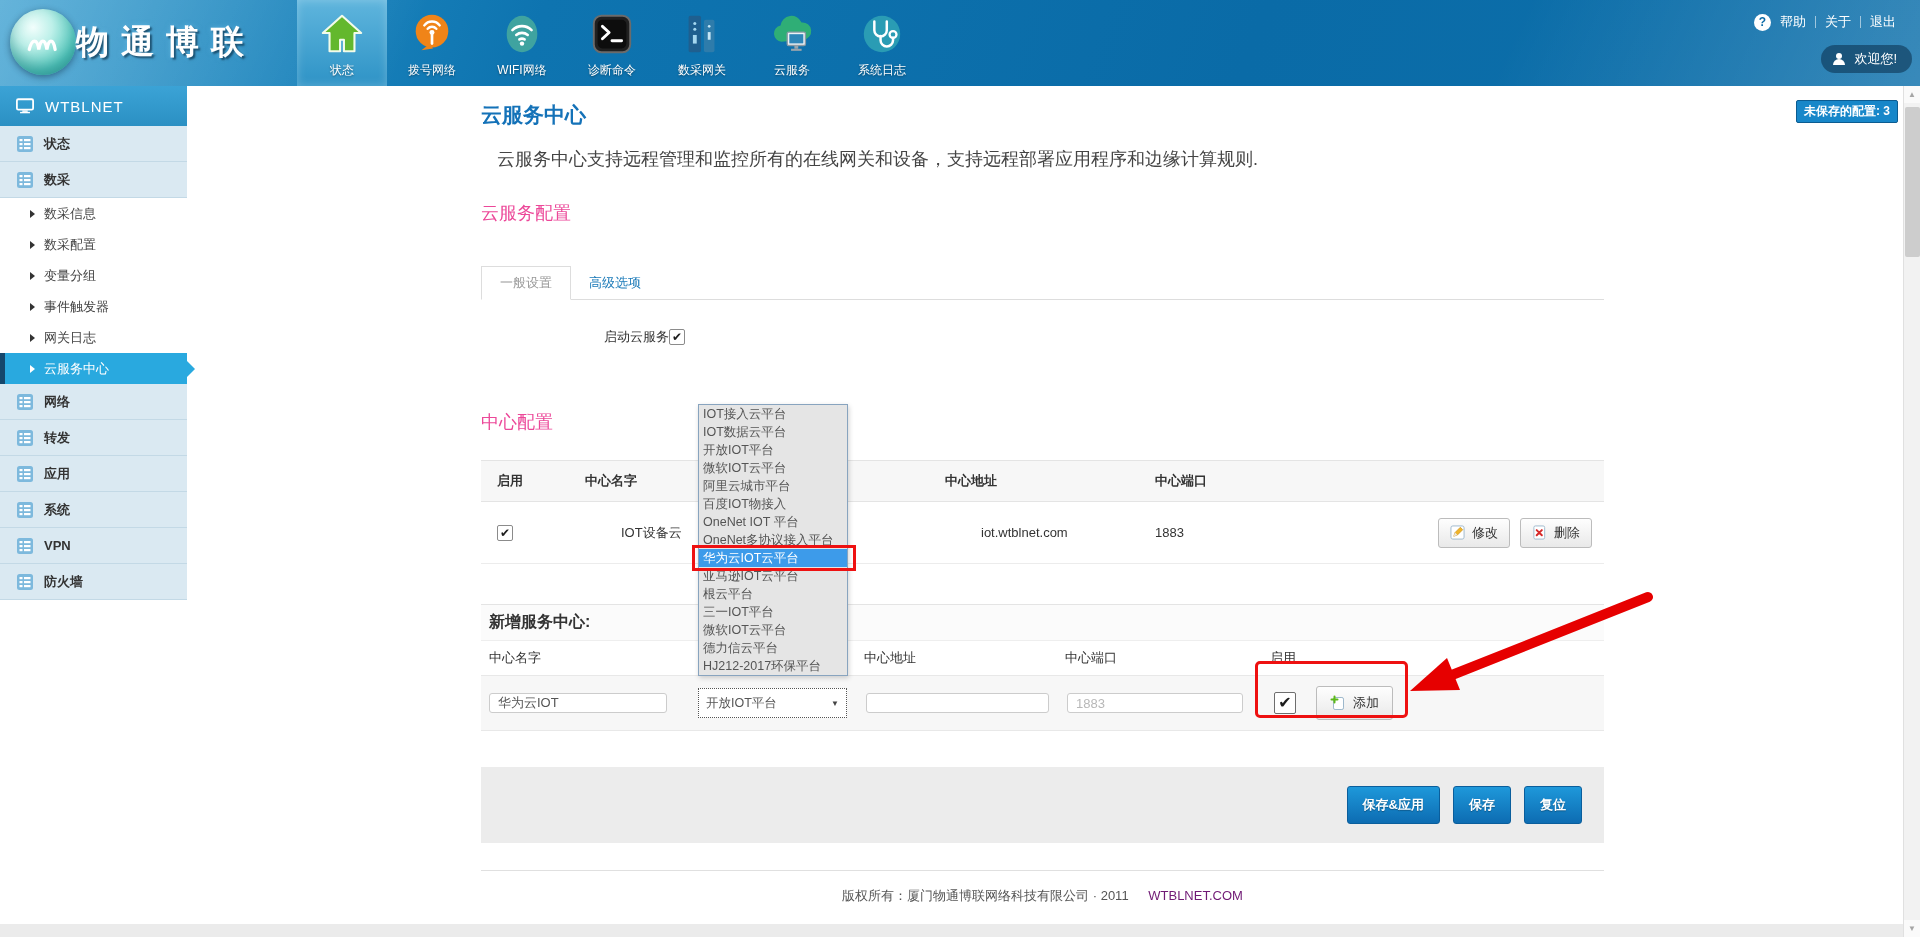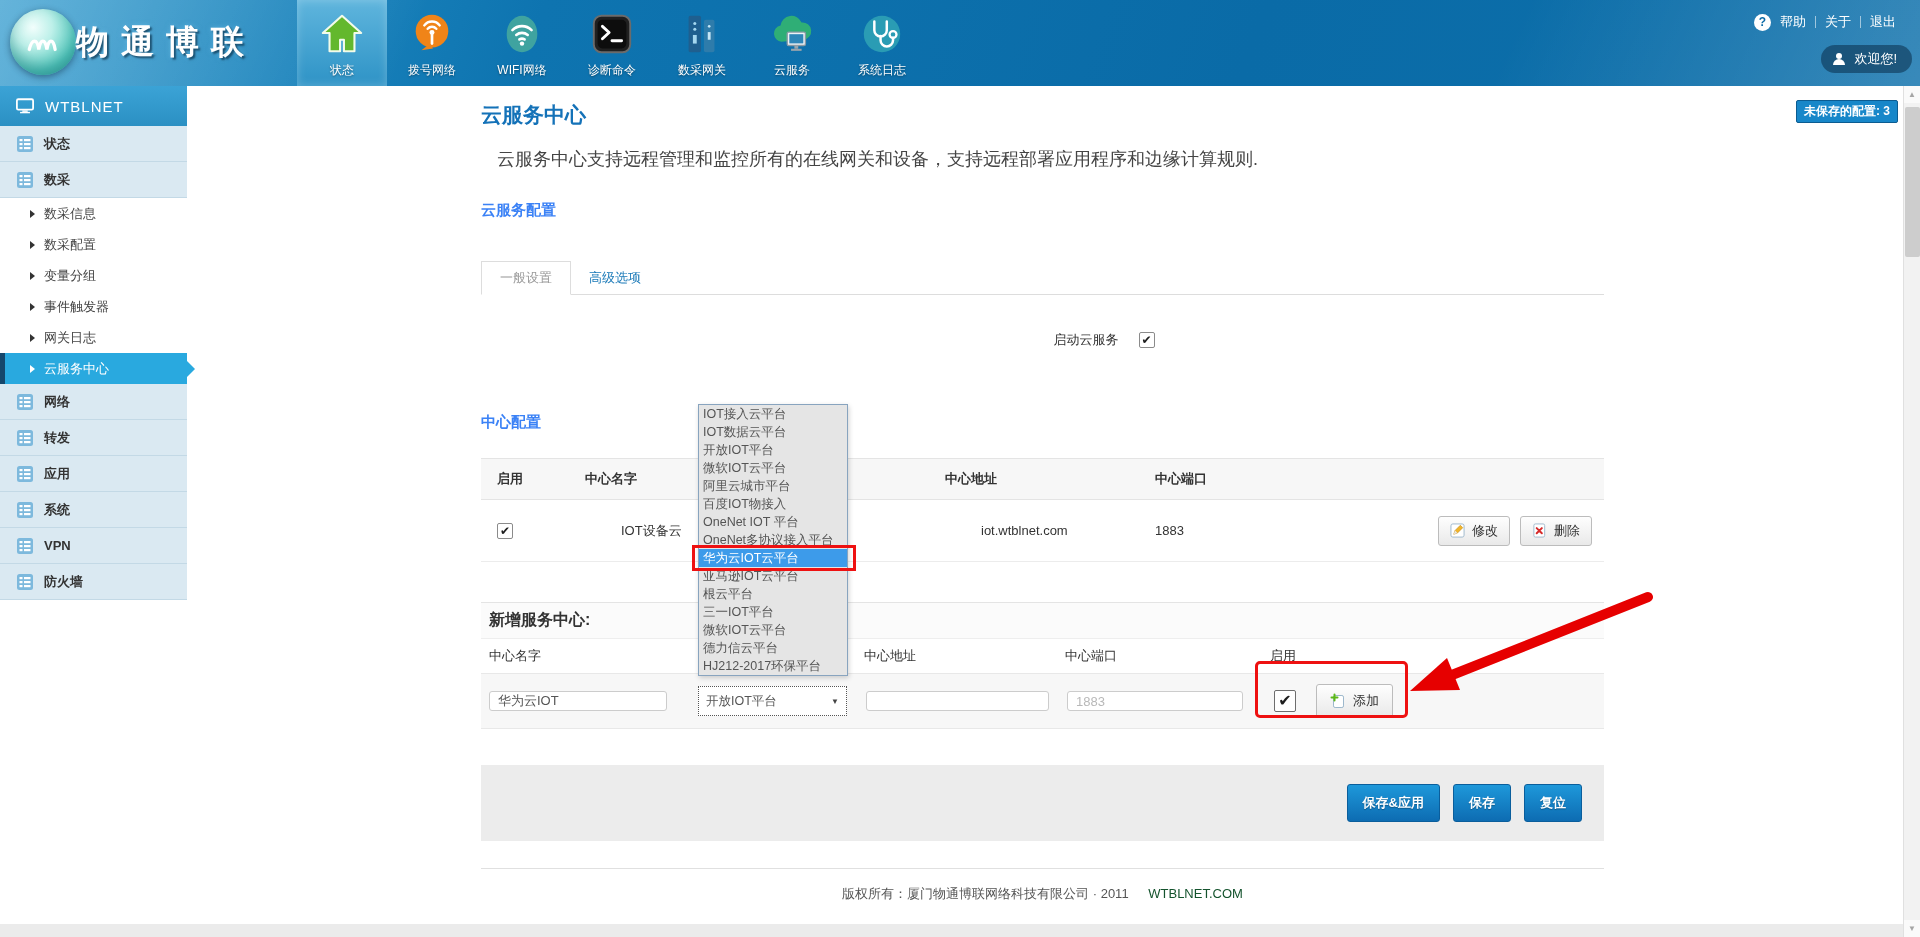--- a/index.html
+++ b/index.html
@@ -51,28 +51,28 @@
     padding-left:25px; position:relative; overflow:visible;}
   .sb-sub.selected .caret-r { border-left-color:#fff; }
   .sb-sub.selected::after { content:""; position:absolute; right:-8px; top:50%; margin-top:-8px;
     border-left:8px solid #29a9df; border-top:8px solid transparent; border-bottom:8px solid transparent;}
   .licon { flex:none; width:18px; height:18px; }
   
   .main { position:absolute; left:187px; top:86px; right:17px; bottom:0; background:#fff; z-index:1;}
   .main-inner { margin-left:294px; width:1123px; }
   .page-title { margin:17px 0 0; font-size:21px; line-height:24px; color:#1472b8; font-weight:bold;}
   .desc { margin-top:20px; padding-left:16px; font-size:18px; color:#444; }
-  .sec-title { margin-top:30px; font-size:15px; color:#3b82f6; font-weight:bold; }
+  .sec-title { margin-top:30px; font-size:18px; color:#ec4899; font-weight:normal; }
   .tabbar { margin-top:41px; border-bottom:1px solid #ddd; display:flex; height:34px; }
   .tab { padding:0 18px; display:flex; align-items:center; font-size:13px; cursor:pointer; }
   .tab.active { border:1px solid #ddd; border-bottom:1px solid #fff; background:#fff; color:#999;
     margin-bottom:-1px; }
   .tab.inactive { color:#1b7ab8; }
-  .enable-row { margin-top:36px; padding-left:123px; display:flex; align-items:center; gap:20px;
-    font-size:13px; color:#333;justify-content:center; }
+  .enable-row { margin-top:28px; padding-left:123px; display:flex; align-items:center; 
+    font-size:13px; color:#333; }
   .checkbox { width:16px; height:16px; border:1px solid #8b8b8b; background:#fff; border-radius:2px;
     display:flex; align-items:center; justify-content:center; font-size:12px; color:#1c1c1c;
     cursor:pointer; flex:none; line-height:1;}
   .checkbox.big { width:22px; height:22px; font-size:16px; border-color:#6e6e6e; }
   .cc-title { margin-top:64px; }
   .table { margin-top:26px; font-size:13px; color:#333; }
   .thead, .trow { display:grid; grid-template-columns:104px 360px 210px 250px 1fr; align-items:center;}
   .thead { height:42px; background:#f7f7f7; border-top:1px solid #e4e4e4; border-bottom:1px solid #e4e4e4;
     font-weight:bold;}
   .trow { height:62px; border-bottom:1px solid #ececec; }
@@ -100,21 +100,21 @@
   .ti-addr { margin-left:19px; width:183px; }
   .ti-port { margin-left:18px; width:176px; }
   .cb-add { margin-left:31px; }
   .gbtn-add { margin-left:20px; padding:7px 13px; }
   .btnbar { margin-top:36px; height:76px; background:#ececec; display:flex; align-items:center;
     justify-content:flex-end; padding-right:22px; gap:13px;}
   .bluebtn { background:linear-gradient(#1e98da,#0d6cb2); color:#fff; font-size:13px; font-weight:bold;
     padding:9px 15px; border-radius:3px; border:1px solid #0a5e9c; cursor:pointer; text-shadow:0 1px 1px rgba(0,0,0,.3);}
   .divider { margin-top:27px; border-top:1px solid #e0e0e0; }
   .footer { margin-top:16px; text-align:center; font-size:13px; color:#555; }
-  .footer .flink { color:#14532d; cursor:pointer; margin-left:16px; }
+  .footer .flink { color:#701a75; cursor:pointer; margin-left:16px; }
   
   .badge { position:absolute; top:100px; right:22px; background:#1787c9; border:1px solid #0b5c91;
     color:#fff; font-weight:bold; font-size:12px; padding:2px 7px; border-radius:2px; z-index:8;}
   .dropdown { position:absolute; left:698px; top:404px; width:150px; background:#e5e5e5;
     border:1px solid #88a4bf; box-shadow:1px 2px 5px rgba(0,0,0,.18); z-index:5;}
   .dd-item { height:18px; line-height:18px; font-size:12.5px; color:#555; padding-left:4px;
     white-space:nowrap; overflow:hidden; cursor:pointer;}
   .dd-item.sel { background:#3d9bea; color:#fff; }
   .red-box-option { position:absolute; left:692px; top:545px; width:164px; height:26px;
     border:3px solid #ee1111; z-index:6; pointer-events:none;}

